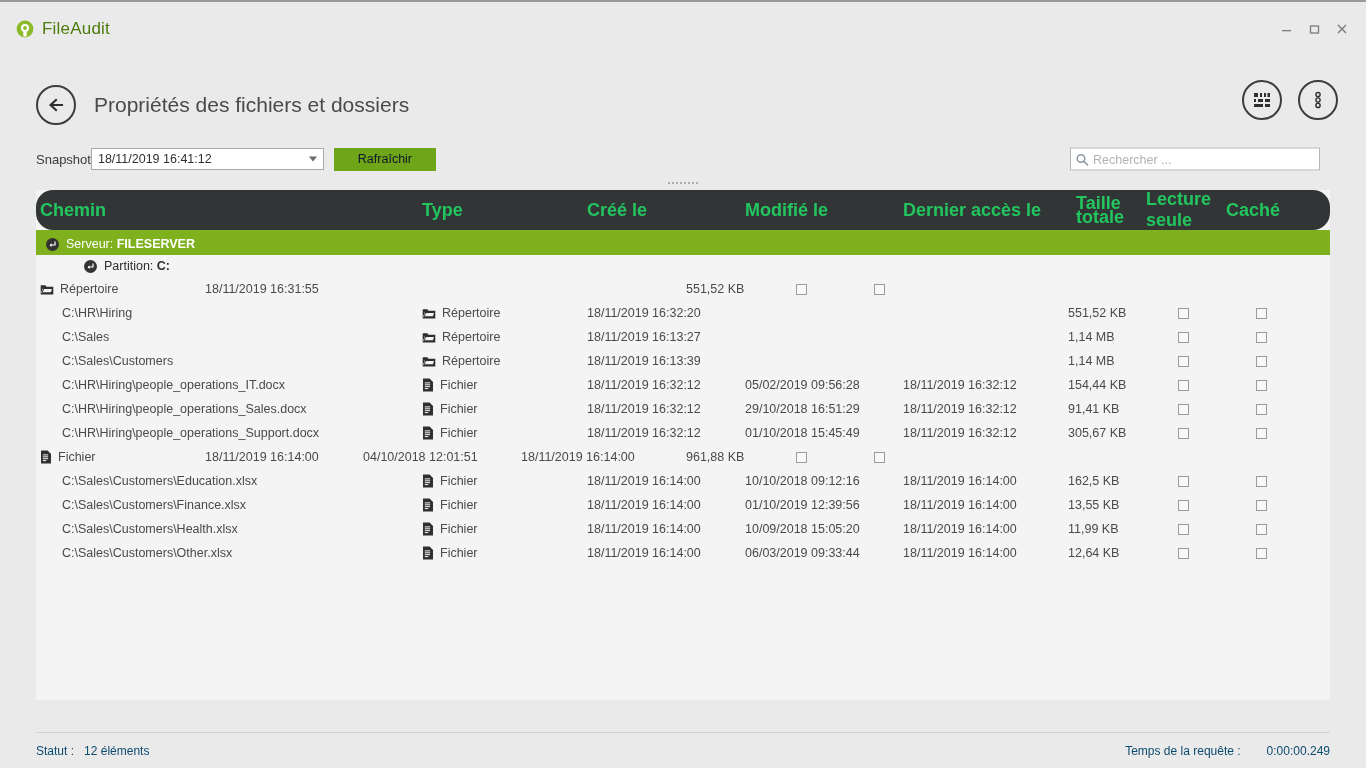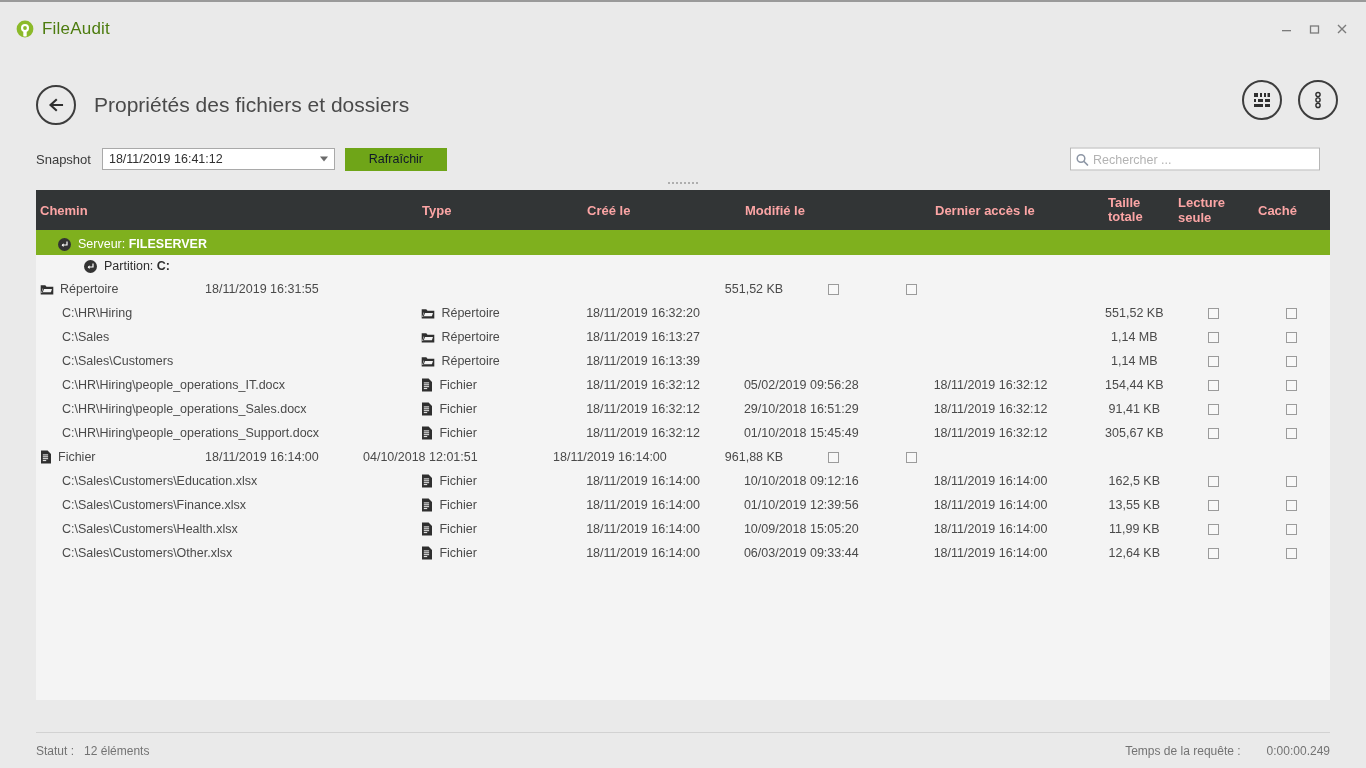--- a/index.html
+++ b/index.html
@@ -51,21 +51,21 @@
   .round-btn {
     width:40px; height:40px; border:2px solid #3d3d3d; border-radius:50%;
     display:flex; align-items:center; justify-content:center; cursor:pointer;
   }
 
   
   #toolbar {
     margin-top:6px; height:34px; padding:0 36px;
     display:flex; align-items:center; position:relative;
   }
-  #snapshot-label { font-size:13px; color:#3a3a3a; margin-right:11px; }
+  #snapshot-label { font-size:13px; color:#3a3a3a; margin-right:0; }
   #snapshot-select {
     width:233px; height:22px; background:#fff; border:1px solid #a9a9a9;
     font-size:12.5px; color:#303030; display:flex; align-items:center;
     padding:0 6px; position:relative; cursor:pointer;
   }
   #snapshot-select .caret {
     position:absolute; right:6px; top:50%; transform:translateY(-50%);
     width:0; height:0; border-left:4px solid transparent; border-right:4px solid transparent;
     border-top:5px solid #6b6b6b;
   }
@@ -92,46 +92,46 @@
   }
   #grip .dots { display:flex; gap:2px; }
   #grip .dots i { width:2px; height:2px; background:#aeaeae; display:block; }
 
   
   #table-area {
     margin:14px 36px 0 36px; width:1294px; height:510px;
     background:#f4f4f4; display:flex; flex-direction:column;
   }
   #table-head {
-    background:#323536; color:#fca5a5; height:40px; display:flex; align-items:center;
-    font-size:13px; font-weight:bold; flex:0 0 auto;
+    background:#323536; color:#22c55e; height:40px; display:flex; align-items:center;
+    font-size:18px; font-weight:bold; flex:0 0 auto;border-radius:17px;
   }
   #table-head .th { padding:0 4px; }
   .c-path  { width:382px; padding-left:4px !important; }
   .c-type  { width:165px; }
   .c-crea  { width:158px; }
   .c-modi  { width:158px; }
-  .c-acce  { width:165px;margin-left:32px; }
-  .c-size  { width:80px; text-align:center; }
+  .c-acce  { width:165px; }
+  .c-size  { width:80px; text-align:left; }
   .c-ro    { width:78px; text-align:center; }
   .c-hid   { width:78px; text-align:center; }
   .c-size.th, .c-ro.th, .c-hid.th { text-align:left; }
   .c-size.th { width:72px; padding-left:12px !important; line-height:14px; }
   .c-ro.th { width:82px; padding-left:10px !important; }
   .c-hid.th { padding-left:8px !important; }
 
   #green-bar { height:3px; background:#7fb01e; flex:0 0 auto; }
 
   #rows { flex:1 1 auto; overflow:hidden; }
 
   .group-row {
     height:22px; display:flex; align-items:center;
     font-size:12.5px; font-weight:bold;
   }
-  .group-row.level0 { background:#7fb01e; color:#fff; padding-left:22px; }
+  .group-row.level0 { background:#7fb01e; color:#fff; padding-left:10px; }
   .group-row.level1 { background:#f4f4f4; color:#2d2d2d; padding-left:48px; }
   .group-toggle {
     width:13px; height:13px; border-radius:50%; background:#333;
     display:flex; align-items:center; justify-content:center;
     margin-right:7px; flex:0 0 auto; cursor:pointer;
   }
   .group-label { white-space:nowrap; }
   .group-label b { font-weight:bold; }
 
   .data-row {
@@ -144,21 +144,21 @@
   .type-cell svg { flex:0 0 auto; }
   .chk {
     width:11px; height:11px; border:1px solid #9b9b9b; background:#f8f8f8;
     display:inline-block; cursor:pointer;
   }
   .cellcenter { display:flex; justify-content:center; align-items:center; }
 
   
   #footer {
     position:absolute; left:36px; right:36px; bottom:16px; height:20px;
-    display:flex; align-items:center; font-size:12px; color:#737373;
+    display:flex; align-items:center; font-size:12px; color:#0c4a6e;
     border-top:1px solid #d2d2d2; padding-top:16px;
   }
   #footer .left { display:flex; gap:10px; }
   #footer .right { margin-left:auto; display:flex; gap:26px; }
 </style>
 </head>
 <body>
 
 <div id="titlebar">
   <div id="brand">

